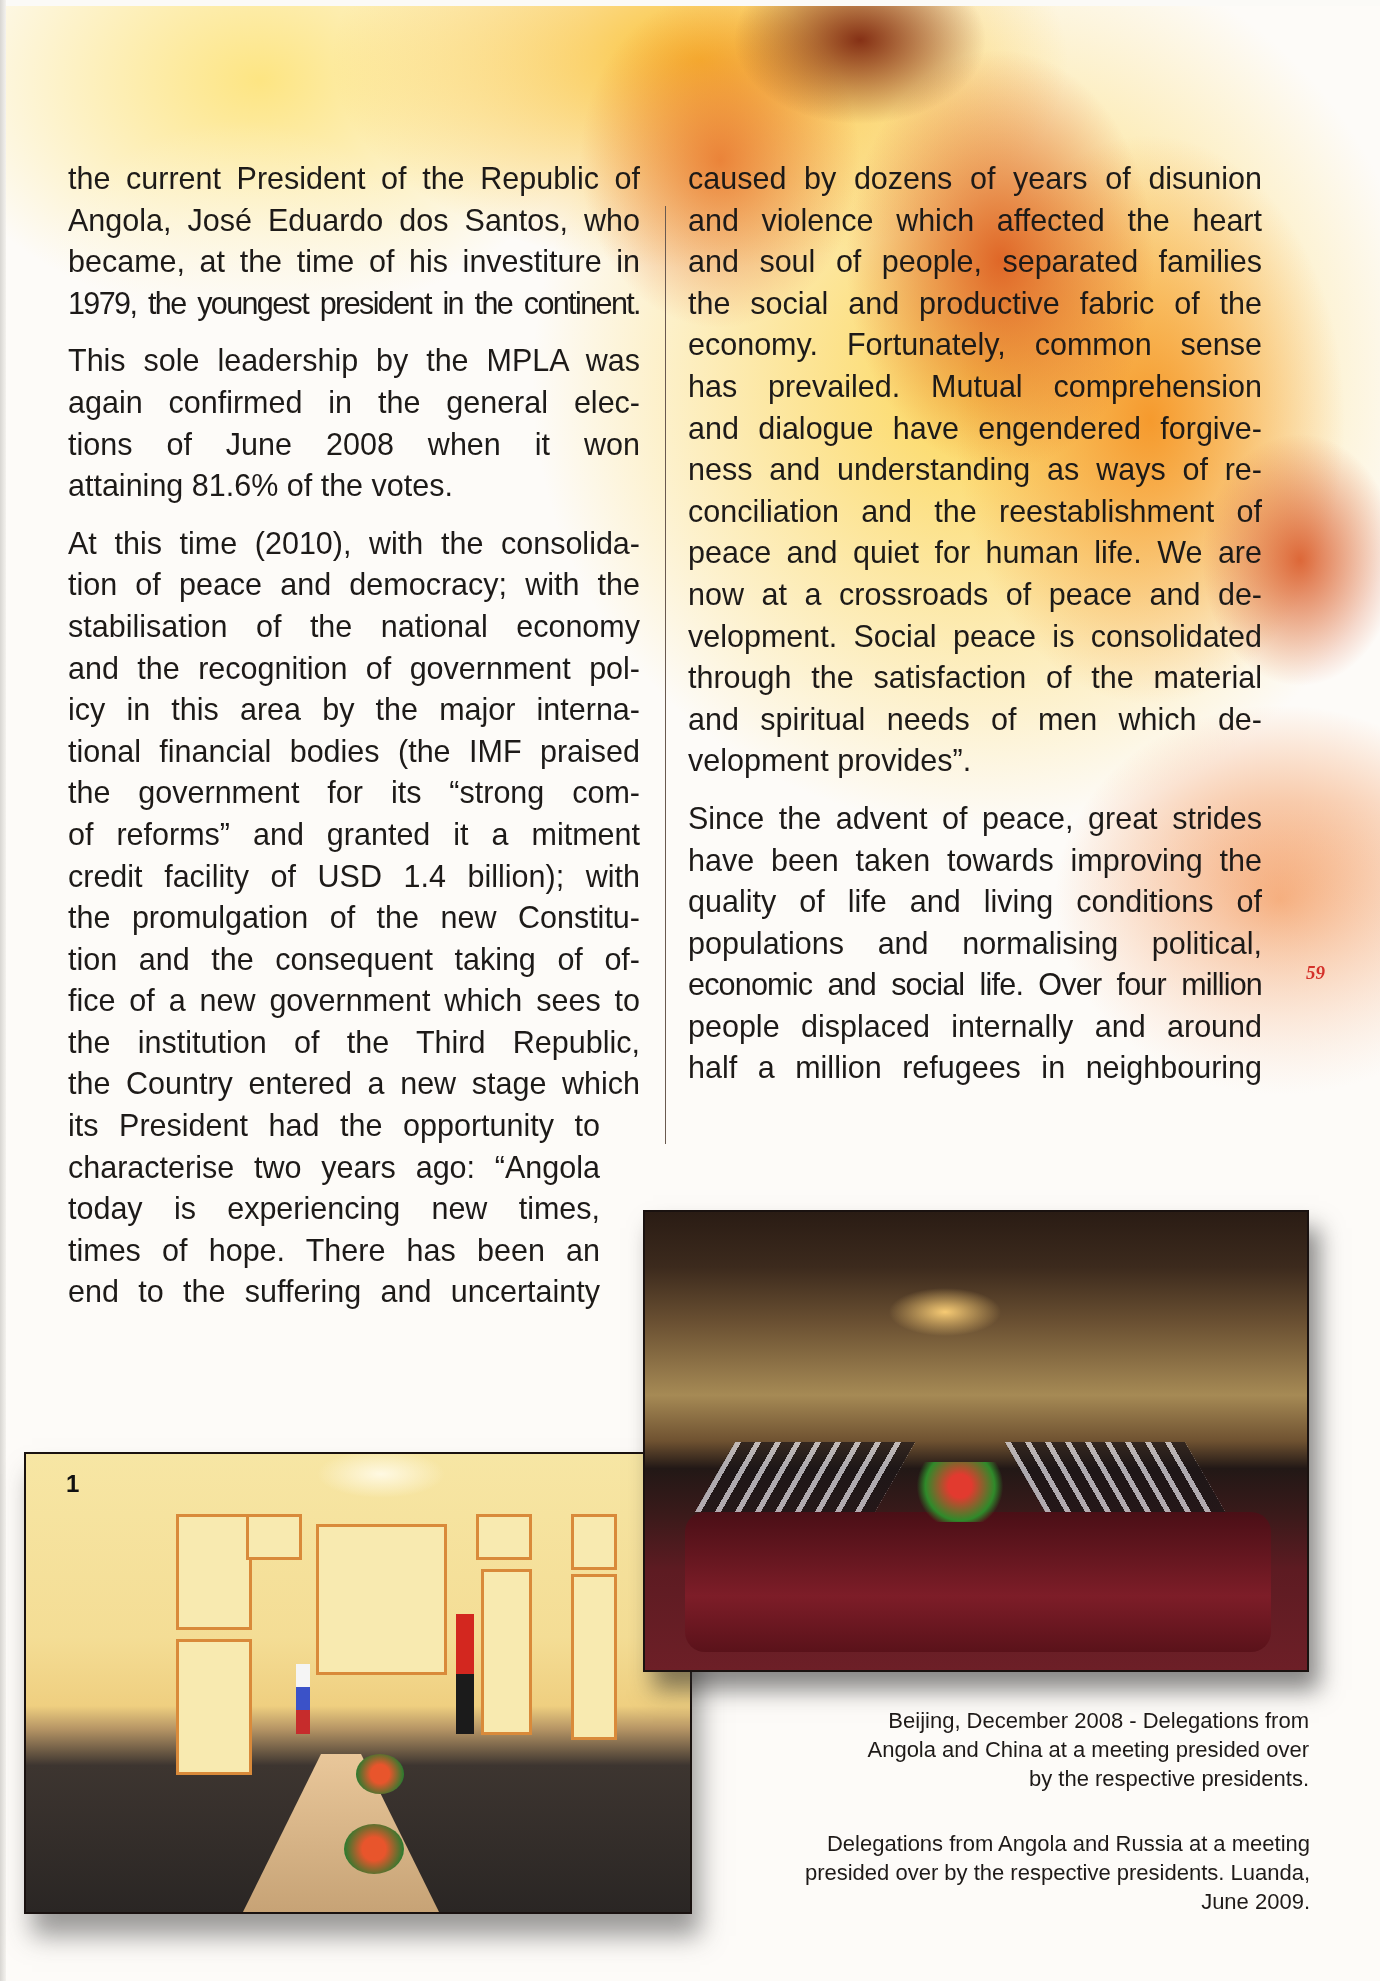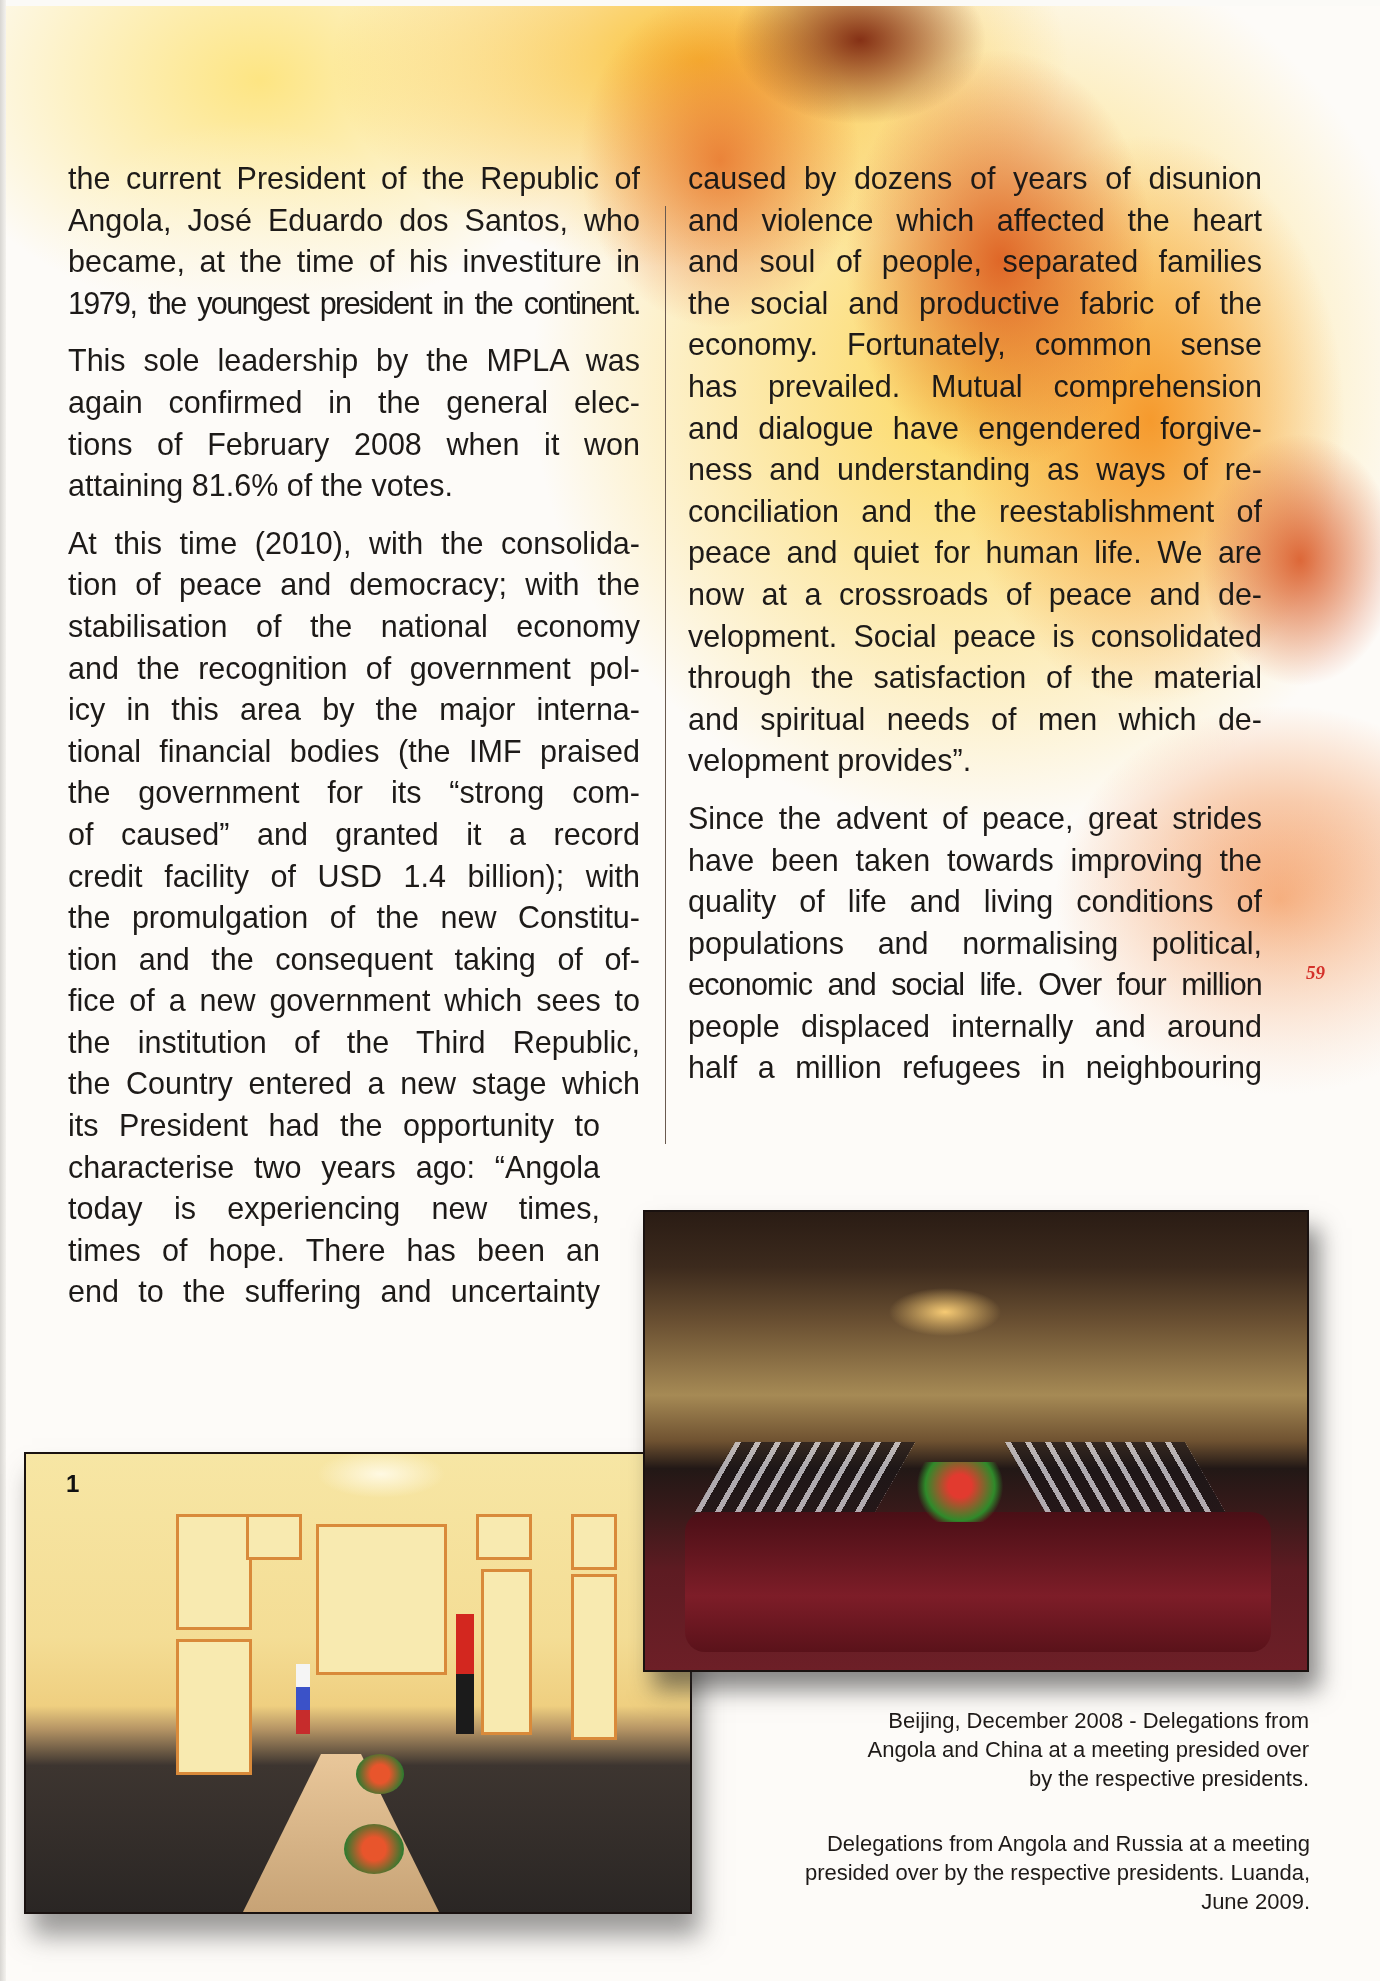--- a/index.html
+++ b/index.html
@@ -120,32 +120,32 @@
 <div class="col col-left">
   <p>
     <span class="jline">the current President of the Republic of</span>
     <span class="jline">Angola, José Eduardo dos Santos, who</span>
     <span class="jline">became, at the time of his investiture in</span>
     <span class="jline" style="letter-spacing:-1.6px;">1979, the youngest president in the continent.</span>
   </p>
   <p>
     <span class="jline">This sole leadership by the MPLA was</span>
     <span class="jline">again confirmed in the general elec-</span>
-    <span class="jline">tions of February 2008 when it won</span>
+    <span class="jline">tions of June 2008 when it won</span>
     <span class="line">attaining 81.6% of the votes.</span>
   </p>
   <p>
     <span class="jline">At this time (2010), with the consolida-</span>
     <span class="jline">tion of peace and democracy; with the</span>
     <span class="jline">stabilisation of the national economy</span>
     <span class="jline">and the recognition of government pol-</span>
     <span class="jline">icy in this area by the major interna-</span>
     <span class="jline">tional financial bodies (the IMF praised</span>
     <span class="jline">the government for its “strong com-</span>
-    <span class="jline">of caused” and granted it a record</span>
+    <span class="jline">of reforms” and granted it a mitment</span>
     <span class="jline">credit facility of USD 1.4 billion); with</span>
     <span class="jline">the promulgation of the new Constitu-</span>
     <span class="jline">tion and the consequent taking of of-</span>
     <span class="jline">fice of a new government which sees to</span>
     <span class="jline">the institution of the Third Republic,</span>
     <span class="jline">the Country entered a new stage which</span>
     <span class="jline narrow">its President had the opportunity to</span>
     <span class="jline narrow">characterise two years ago: “Angola</span>
     <span class="jline narrow">today is experiencing new times,</span>
     <span class="jline narrow">times of hope. There has been an</span>

